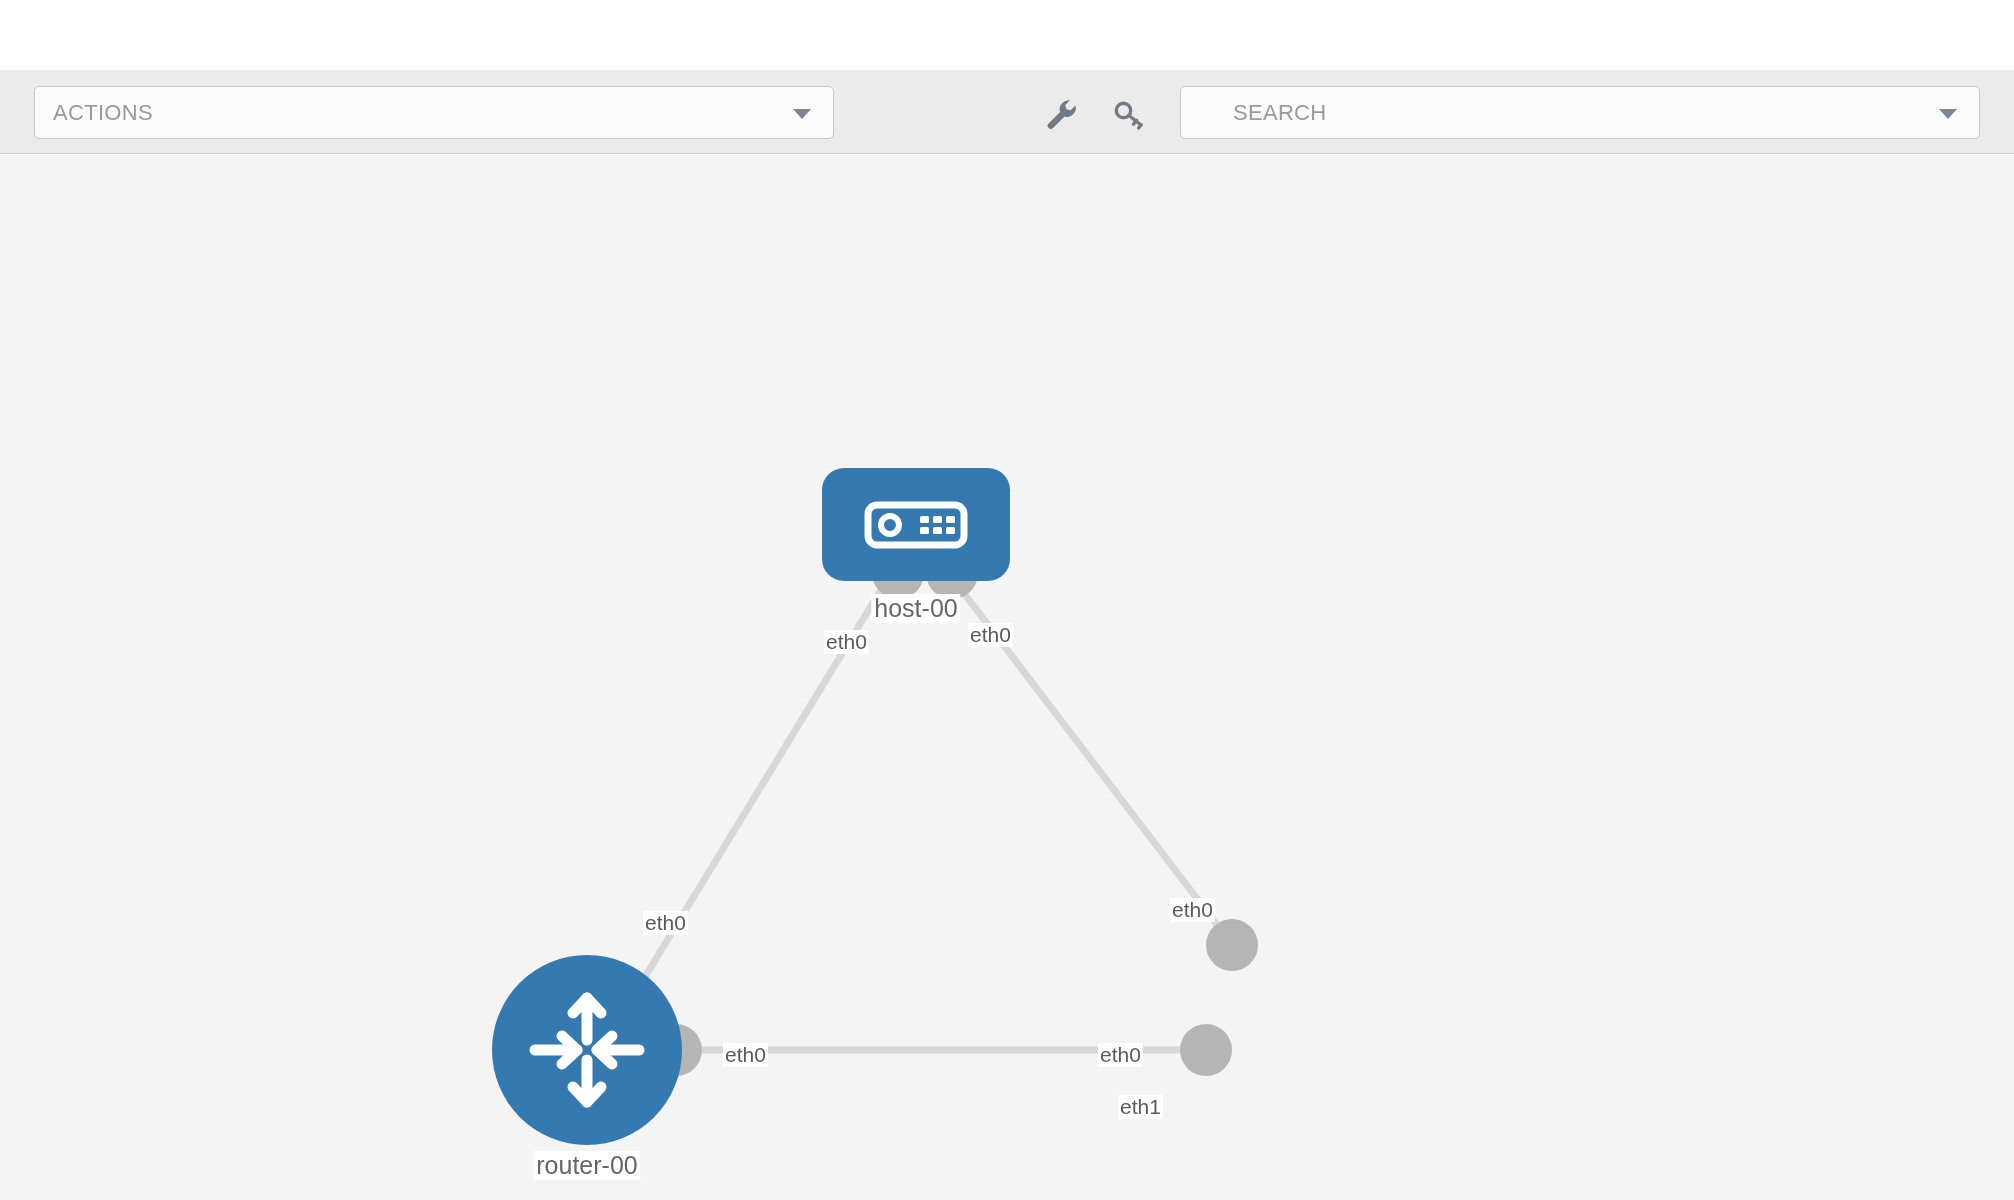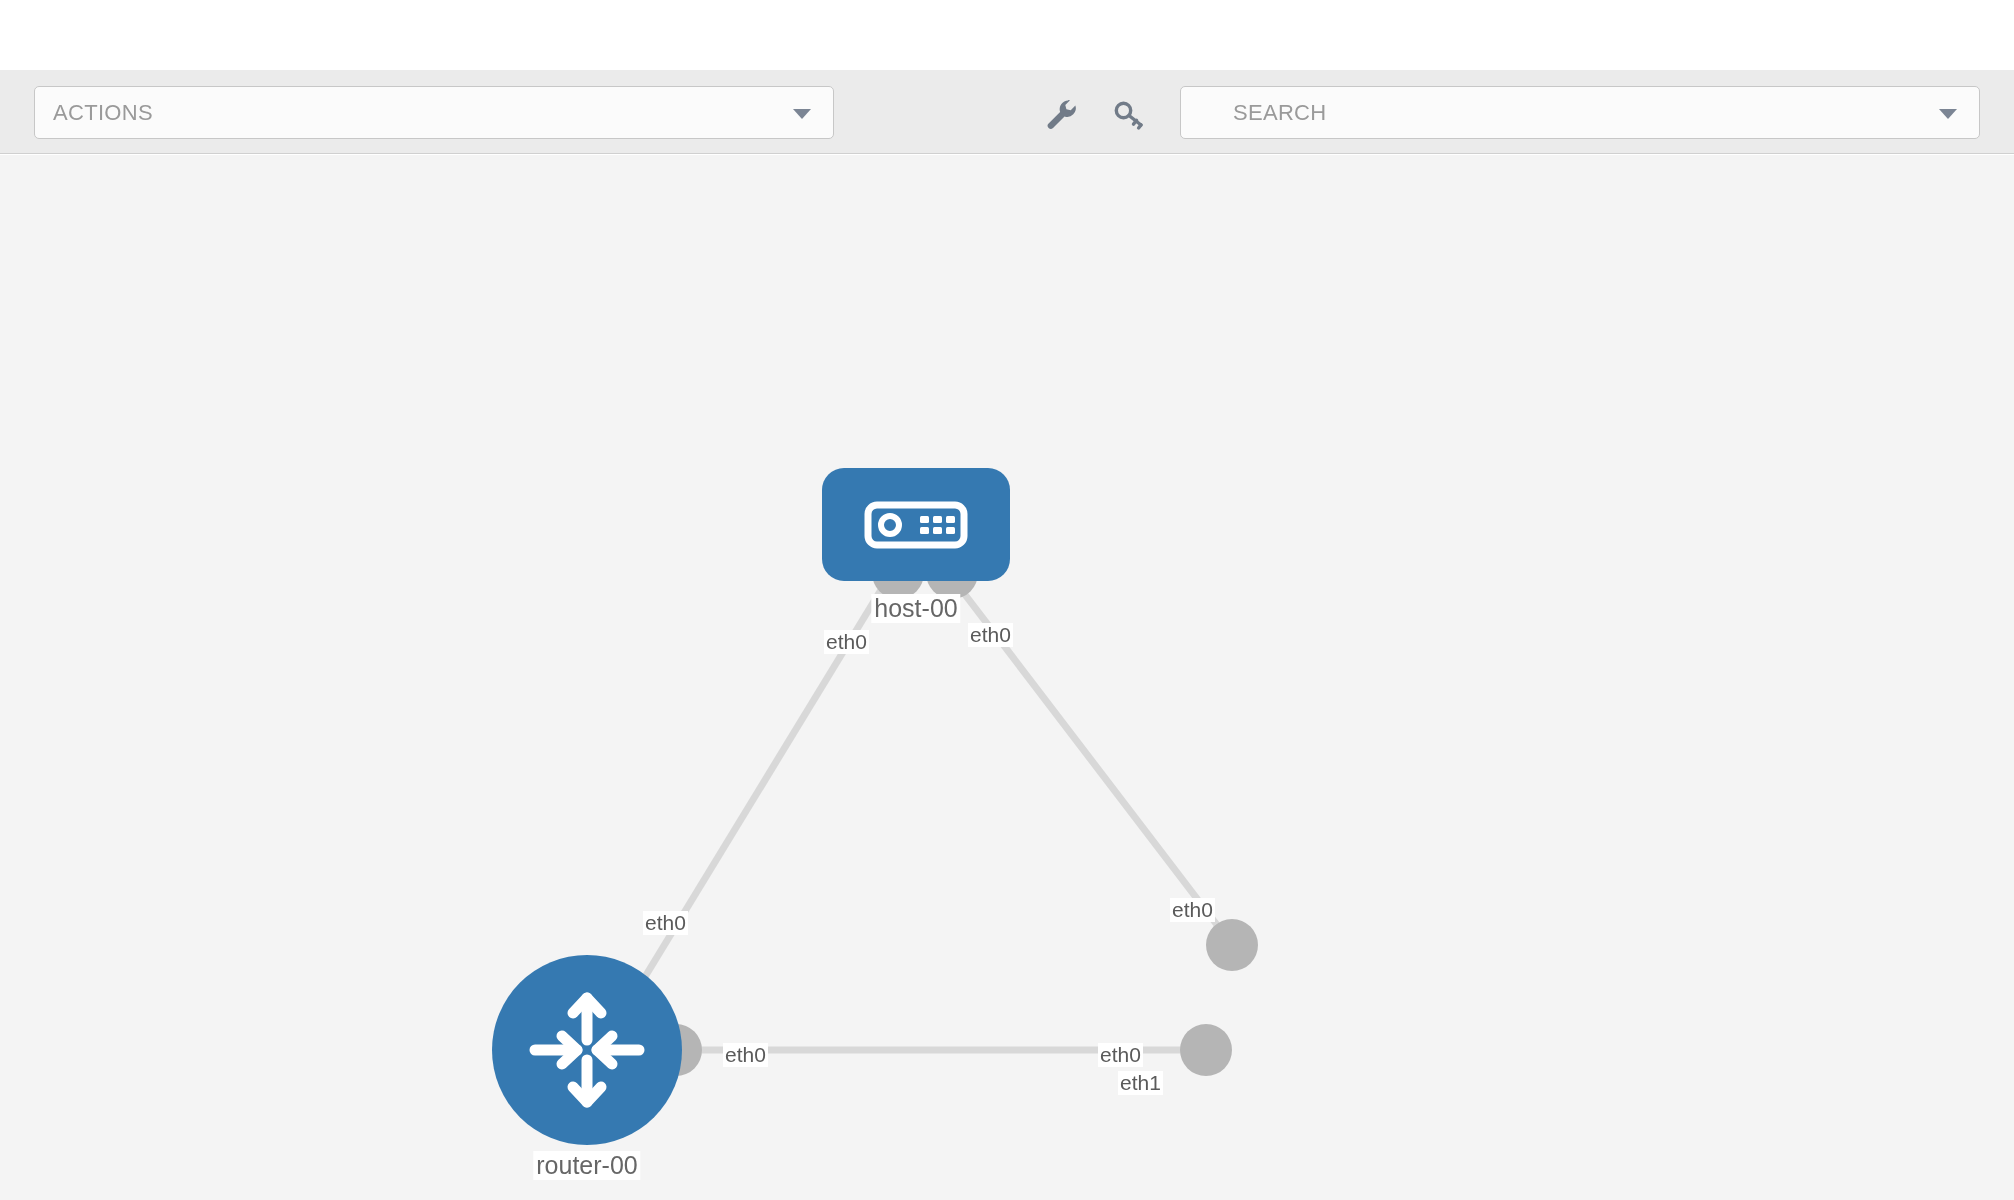--- a/index.html
+++ b/index.html
@@ -232,21 +232,21 @@
         <circle cx="1206" cy="895" r="26"></circle>
       </g>
     </svg>
 
     <div class="link-label" style="left:824px; top:455px;">eth0</div>
     <div class="link-label" style="left:968px; top:448px;">eth0</div>
     <div class="link-label" style="left:643px; top:736px;">eth0</div>
     <div class="link-label" style="left:1170px; top:723px;">eth0</div>
     <div class="link-label" style="left:723px; top:868px;">eth0</div>
     <div class="link-label" style="left:1098px; top:868px;">eth0</div>
-    <div class="link-label" style="left:1118px; top:896px;">eth1</div>
+    <div class="link-label" style="left:1118px; top:920px;">eth1</div>
 
     <div class="node" id="node-host">
       <div class="node-shape shape-rounded">
         <svg width="104" height="50" viewBox="0 0 104 50" aria-hidden="true">
           <rect x="4" y="5" width="96" height="40" rx="9" ry="9" fill="none" stroke="#ffffff" stroke-width="7"></rect>
           <circle cx="26" cy="25" r="9" fill="none" stroke="#ffffff" stroke-width="6"></circle>
           <g fill="#ffffff">
             <rect x="56" y="16" width="9" height="7" rx="1.5"></rect>
             <rect x="69" y="16" width="9" height="7" rx="1.5"></rect>
             <rect x="82" y="16" width="9" height="7" rx="1.5"></rect>

